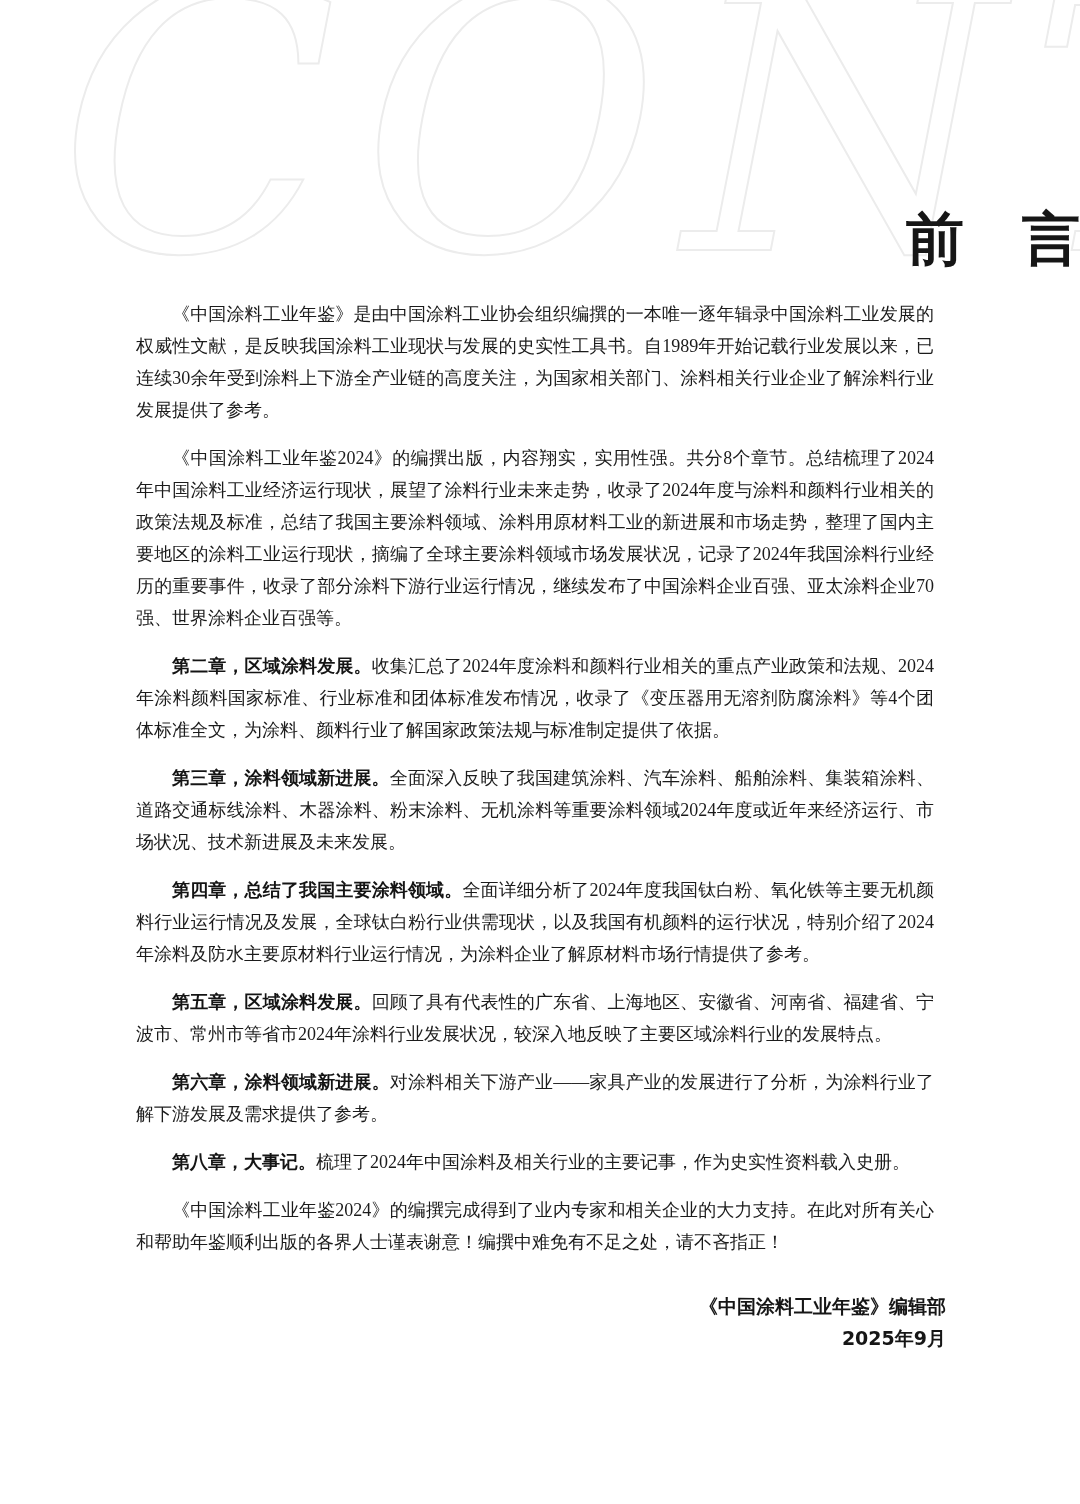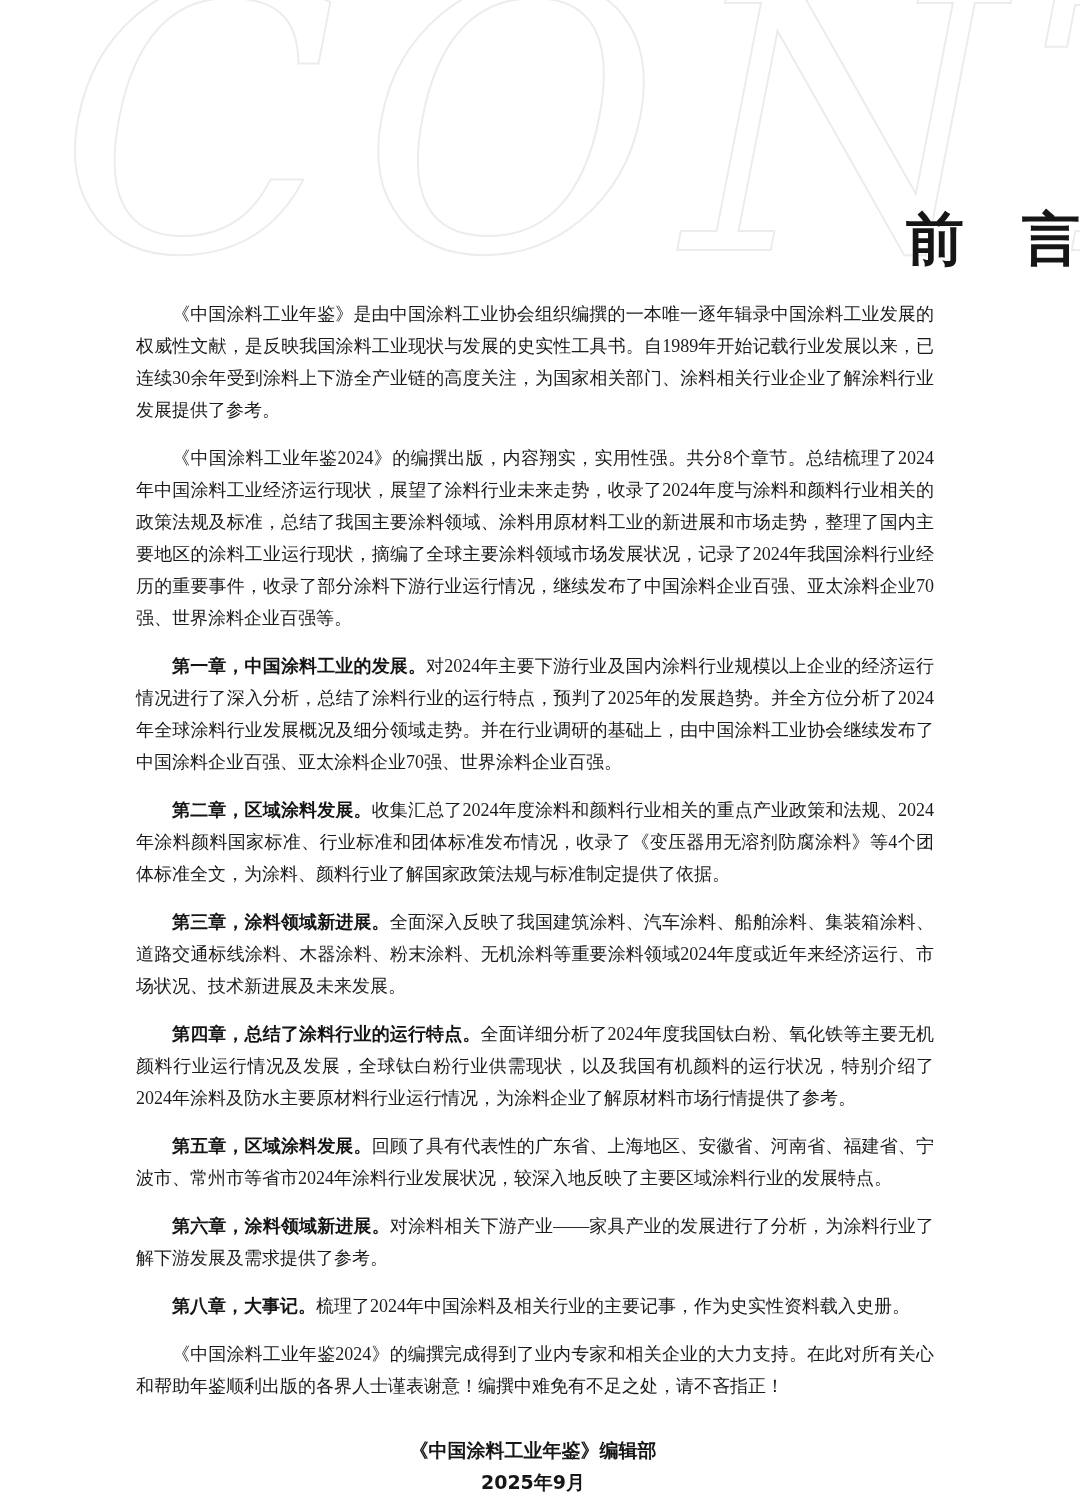--- a/index.html
+++ b/index.html
@@ -57,21 +57,21 @@
     margin: 16px;
     text-indent: 2em;
   }
   .body-text b {
     font-family: "DejaVu Sans", "Liberation Sans", sans-serif;
     font-weight: 700;
     color: #141414;
   }
   .signature {
     margin: 32px 134px 0 120px;
-    text-align: center;
+    text-align: right;
     font-family: "DejaVu Sans", "Liberation Sans", sans-serif;
     font-weight: 700;
     font-size: 19px;
     line-height: 32px;
     color: #161616;
   }
 </style>
 </head>
 <body>
 
@@ -79,24 +79,23 @@
 
   <div class="watermark">CONT</div>
 
   <div class="content">
 
     <h1 class="title">前　言</h1>
 
     <div class="body-text" id="paragraphs">
         <p><span>《中国涂料工业年鉴》是由中国涂料工业协会组织编撰的一本唯一逐年辑录中国涂料工业发展的权威性文献，是反映我国涂料工业现状与发展的史实性工具书。自1989年开始记载行业发展以来，已连续30余年受到涂料上下游全产业链的高度关注，为国家相关部门、涂料相关行业企业了解涂料行业发展提供了参考。</span></p>
         <p><span>《中国涂料工业年鉴2024》的编撰出版，内容翔实，实用性强。共分8个章节。总结梳理了2024年中国涂料工业经济运行现状，展望了涂料行业未来走势，收录了2024年度与涂料和颜料行业相关的政策法规及标准，总结了我国主要涂料领域、涂料用原材料工业的新进展和市场走势，整理了国内主要地区的涂料工业运行现状，摘编了全球主要涂料领域市场发展状况，记录了2024年我国涂料行业经历的重要事件，收录了部分涂料下游行业运行情况，继续发布了中国涂料企业百强、亚太涂料企业70强、世界涂料企业百强等。</span></p>
-        <p><b>第一章，中国涂料工业的发展。</b><span>对2024年主要下游行业及国内涂料行业规模以上企业的经济运行情况进行了深入分析，总结了涂料行业的运行特点，预判了2025年的发展趋势。并全方位分析了2024年全球涂料行业发展概况及细分领域走势。并在行业调研的基础上，由中国涂料工业协会继续发布了中国涂料企业百强、亚太涂料企业70强、世界涂料企业百强。</span></p>
         <p><b>第二章，区域涂料发展。</b><span>收集汇总了2024年度涂料和颜料行业相关的重点产业政策和法规、2024年涂料颜料国家标准、行业标准和团体标准发布情况，收录了《变压器用无溶剂防腐涂料》等4个团体标准全文，为涂料、颜料行业了解国家政策法规与标准制定提供了依据。</span></p>
         <p><b>第三章，涂料领域新进展。</b><span>全面深入反映了我国建筑涂料、汽车涂料、船舶涂料、集装箱涂料、道路交通标线涂料、木器涂料、粉末涂料、无机涂料等重要涂料领域2024年度或近年来经济运行、市场状况、技术新进展及未来发展。</span></p>
-        <p><b>第四章，总结了涂料行业的运行特点。</b><span>全面详细分析了2024年度我国钛白粉、氧化铁等主要无机颜料行业运行情况及发展，全球钛白粉行业供需现状，以及我国有机颜料的运行状况，特别介绍了2024年涂料及防水主要原材料行业运行情况，为涂料企业了解原材料市场行情提供了参考。</span></p>
+        <p><b>第四章，总结了我国主要涂料领域。</b><span>全面详细分析了2024年度我国钛白粉、氧化铁等主要无机颜料行业运行情况及发展，全球钛白粉行业供需现状，以及我国有机颜料的运行状况，特别介绍了2024年涂料及防水主要原材料行业运行情况，为涂料企业了解原材料市场行情提供了参考。</span></p>
         <p><b>第五章，区域涂料发展。</b><span>回顾了具有代表性的广东省、上海地区、安徽省、河南省、福建省、宁波市、常州市等省市2024年涂料行业发展状况，较深入地反映了主要区域涂料行业的发展特点。</span></p>
         <p><b>第六章，涂料领域新进展。</b><span>对涂料相关下游产业——家具产业的发展进行了分析，为涂料行业了解下游发展及需求提供了参考。</span></p>
         <p><b>第八章，大事记。</b><span>梳理了2024年中国涂料及相关行业的主要记事，作为史实性资料载入史册。</span></p>
         <p><span>《中国涂料工业年鉴2024》的编撰完成得到了业内专家和相关企业的大力支持。在此对所有关心和帮助年鉴顺利出版的各界人士谨表谢意！编撰中难免有不足之处，请不吝指正！</span></p>
       </div>
 
     <div class="signature">
       <div>《中国涂料工业年鉴》编辑部</div>
       <div>2025年9月</div>
     </div>

